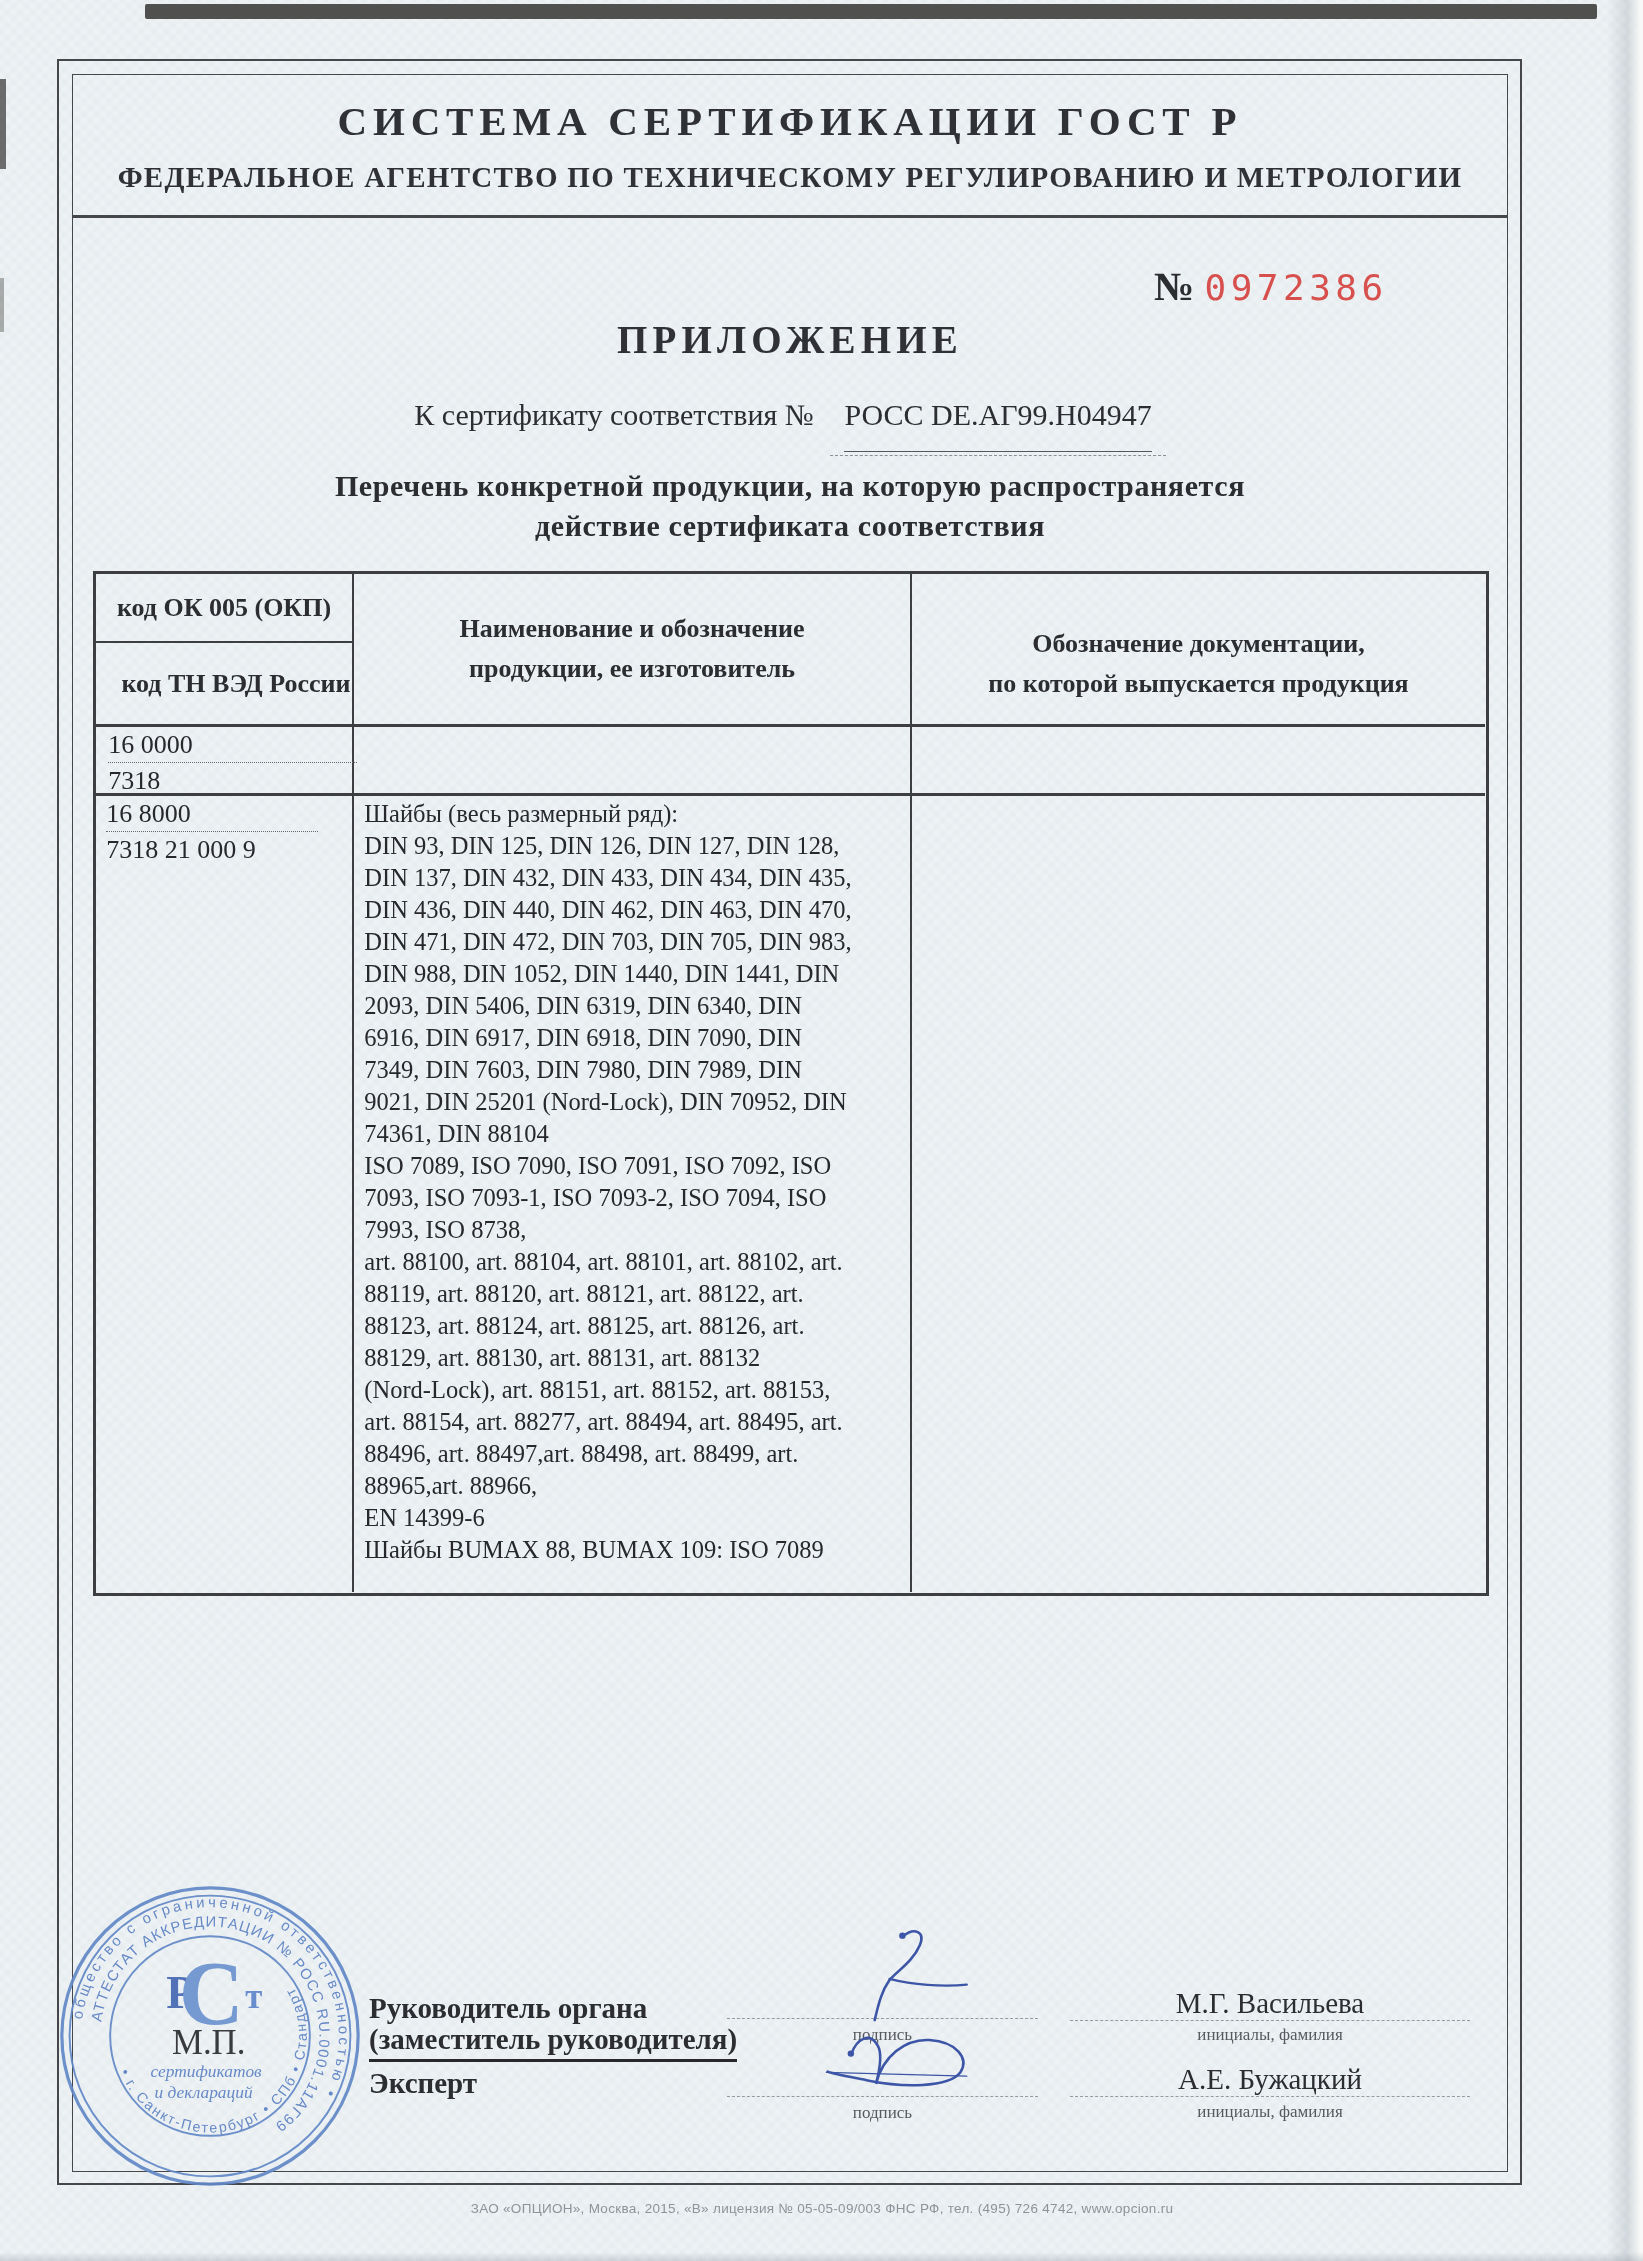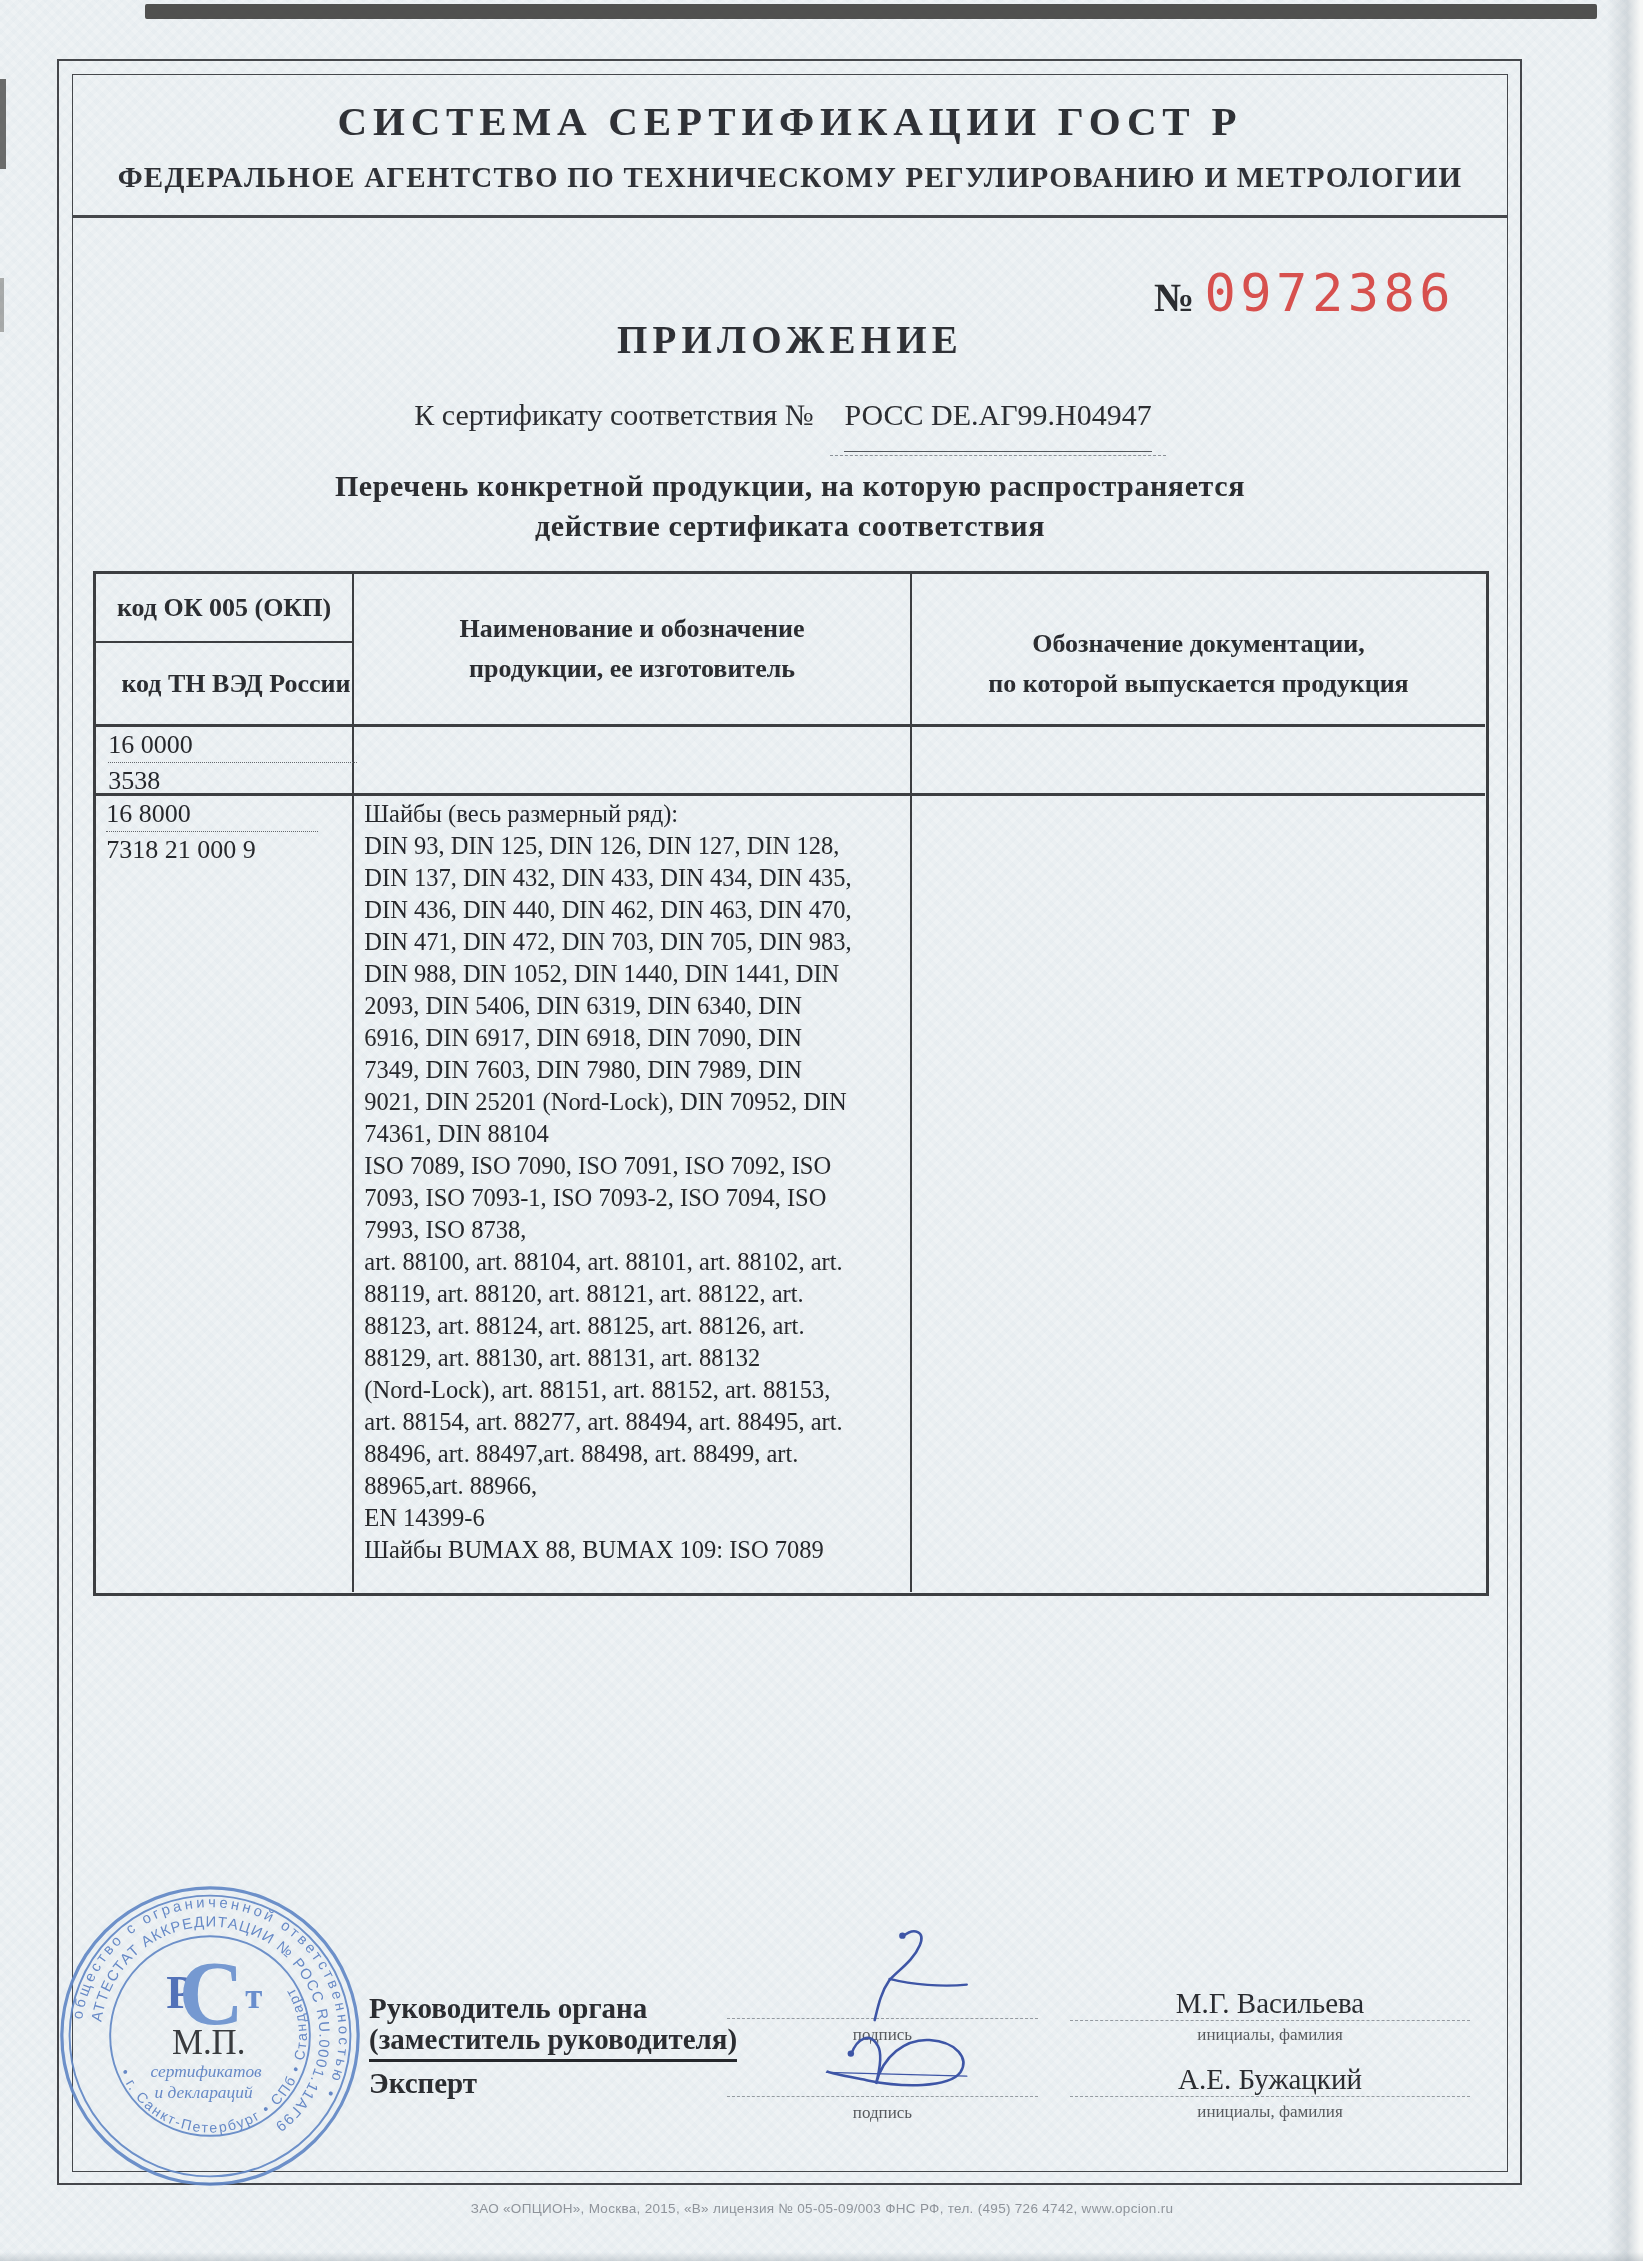--- a/index.html
+++ b/index.html
@@ -30,21 +30,21 @@
   
   .system-title{left:72px;top:97px;width:1436px;text-align:center;
     font-size:41px;font-weight:bold;letter-spacing:5.8px;color:#2f3136;}
   .agency-title{left:72px;top:161px;width:1436px;text-align:center;
     font-size:29px;font-weight:bold;letter-spacing:1.3px;color:#2f3136;}
   .header-rule{left:72px;top:215px;width:1436px;height:2.6px;background:#45474b;}
   
   .serial{left:1154px;top:263px;white-space:nowrap;}
   .serial-label{font-size:40px;font-weight:bold;color:#2b2d31;}
   .serial-value{font-family:"DejaVu Sans Mono","Liberation Mono",monospace;
-    font-size:52px;color:#d7504e;letter-spacing:4.5px;margin-left:10.3px;}
+    font-size:36px;color:#d7504e;letter-spacing:4.5px;margin-left:10.3px;}
   
   .appendix-title{left:72px;top:317px;width:1436px;text-align:center;
     font-size:39px;font-weight:bold;letter-spacing:5.2px;color:#2f3136;}
   .cert-line{left:72px;top:398px;width:1436px;text-align:center;font-size:30px;color:#2b2d31;}
   .cert-label{font-weight:normal;}
   .cert-underline-wrap{display:inline-block;margin-left:17px;padding:0 14px 3.2px 14px;
     border-bottom:1.3px dashed #8a9096;}
   .cert-value{display:inline-block;padding-bottom:19px;border-bottom:1.3px solid #53575c;}
   .scope-line1{left:72px;top:469px;width:1436px;text-align:center;font-size:30px;font-weight:bold;letter-spacing:0.6px;color:#2b2d31;}
   .scope-line2{left:72px;top:509px;width:1436px;text-align:center;font-size:30px;font-weight:bold;letter-spacing:0.6px;color:#2b2d31;}
@@ -137,21 +137,21 @@
       <div class="th">продукции, ее изготовитель</div>
     </div>
     <div class="cell c3-h">
       <div class="th">Обозначение документации,</div>
       <div class="th">по которой выпускается продукция</div>
     </div>
 
     <div class="cell r1-c1 code-cell">
       <div>16 0000</div>
       <div class="dotted-sep"></div>
-      <div>3538</div>
+      <div>7318</div>
     </div>
     <div class="cell r1-c2">
       
     </div>
     <div class="cell r1-c3"></div>
 
     <div class="cell r2-c1 code-cell">
       <div>16 8000</div>
       <div class="dotted-sep"></div>
       <div>7318 21 000 9</div>

